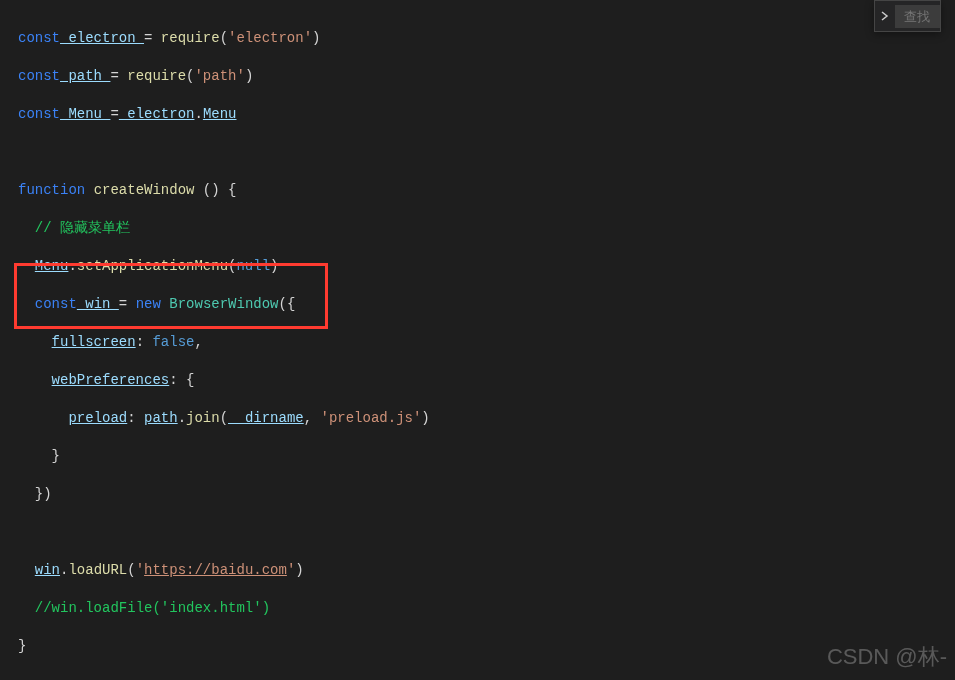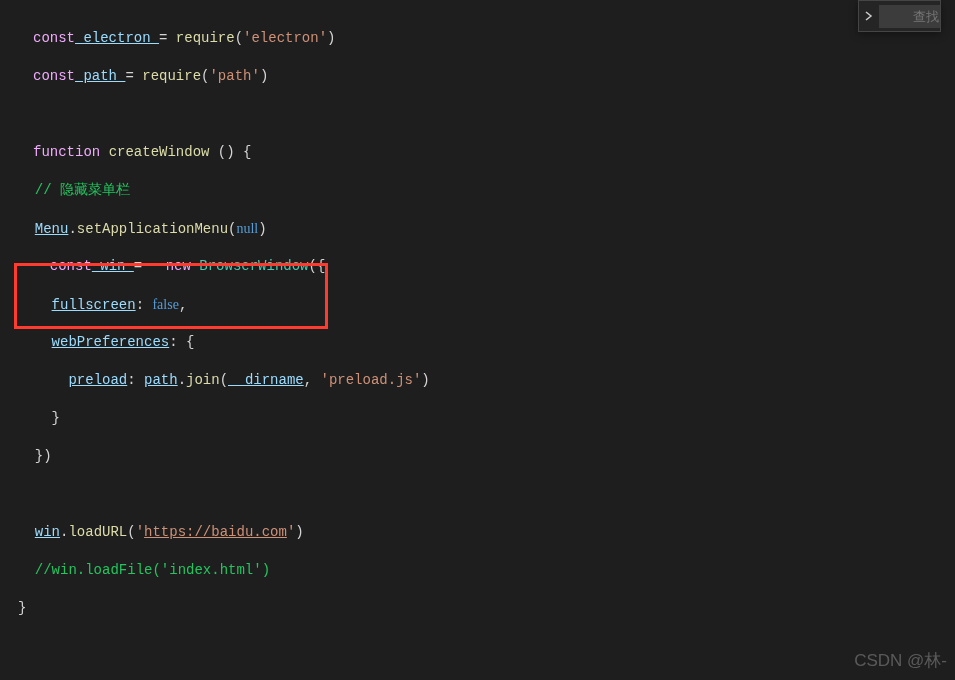--- a/index.html
+++ b/index.html
@@ -14,27 +14,27 @@
     position: relative;
   }
   .editor {
     padding: 10px 0 10px 18px;
     line-height: 19px;
     white-space: pre;
   }
   .editor-line { display: block; height: 19px; }
 
   
-  .kw { color: #f0abfc; margin-left: 15px; }       
+  .kw { color: #3b82f6; }       
   .fn { color: #dcdcaa; margin-top: 17px; }        
   .cls { color: #4ec9b0; text-align: center; }       
   .var { color: #9cdcfe; text-decoration: underline; }       
   .str { color: #ce9178; font-family: Liberation Mono, monospace; }       
   .cmt { color: #22c55e; }       
-  .lit { color: #569cd6; font-family: Liberation Serif, serif; }       
+  .lit { color: #569cd6; }       
   .op { color: #d4d4d4; }        
   .under { text-decoration: underline; }
 
   .highlight-box {
     position: absolute;
     left: 14px;
     top: 263px;
     width: 314px;
     height: 66px;
     border: 3px solid #ff3b30;
@@ -59,41 +59,41 @@
     align-items: center;
     color: #cccccc;
     font-size: 12px;
     cursor: pointer;
   }
   .findbox input {
     background: #3c3c3c;
     border: 1px solid #3c3c3c;
     color: #cccccc;
     font-size: 13px;
-    padding: 3px 0;
-    width: 61px;
+    padding: 3px 8px;
+    width: 45px;
     outline: none;
-    text-align: right;
   }
 
   .watermark {
     position: absolute;
     right: 8px;
     bottom: 8px;
     color: rgba(200,200,200,0.35);
     font-family: sans-serif;
-    font-size: 17px;
+    font-size: 22px;
   }
 </style>
 </head>
 <body>
 
 <div class="editor">
 <span class="editor-line"><span class="kw">const</span><span class="var"> electron </span><span class="op">=</span><span> </span><span class="fn">require</span><span class="op">(</span><span class="str">'electron'</span><span class="op">)</span></span>
 <span class="editor-line"><span class="kw">const</span><span class="var"> path </span><span class="op">=</span><span> </span><span class="fn">require</span><span class="op">(</span><span class="str">'path'</span><span class="op">)</span></span>
+<span class="editor-line"><span class="kw">const</span><span class="var"> Menu </span><span class="op">=</span><span class="var"> electron</span><span class="op">.</span><span class="var">Menu</span></span>
 <span class="editor-line"></span>
 <span class="editor-line"><span class="kw">function</span><span> </span><span class="fn">createWindow</span><span class="op"> () {</span></span>
 <span class="editor-line"><span>  </span><span class="cmt">// 隐藏菜单栏</span></span>
 <span class="editor-line"><span>  </span><span class="var">Menu</span><span class="op">.</span><span class="fn">setApplicationMenu</span><span class="op">(</span><span class="lit">null</span><span class="op">)</span></span>
 <span class="editor-line"><span>  </span><span class="kw">const</span><span class="var"> win </span><span class="op">=</span><span> </span><span class="kw">new</span><span> </span><span class="cls">BrowserWindow</span><span class="op">({</span></span>
 <span class="editor-line"><span>    </span><span class="var">fullscreen</span><span class="op">: </span><span class="lit">false</span><span class="op">,</span></span>
 <span class="editor-line"><span>    </span><span class="var">webPreferences</span><span class="op">: {</span></span>
 <span class="editor-line"><span>      </span><span class="var">preload</span><span class="op">: </span><span class="var">path</span><span class="op">.</span><span class="fn">join</span><span class="op">(</span><span class="var">__dirname</span><span class="op">, </span><span class="str">'preload.js'</span><span class="op">)</span></span>
 <span class="editor-line"><span>    </span><span class="op">}</span></span>
 <span class="editor-line"><span>  </span><span class="op">})</span></span>

